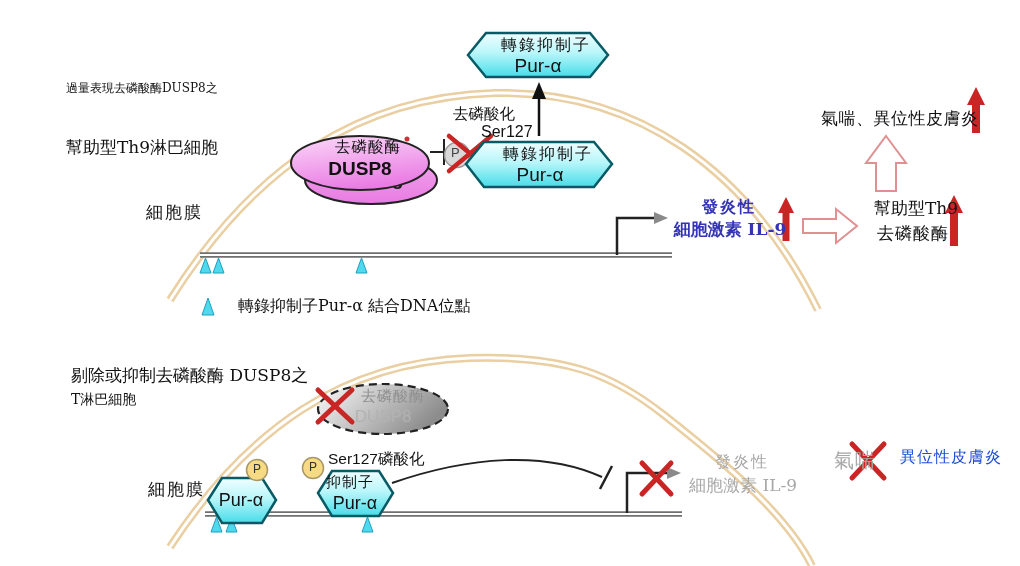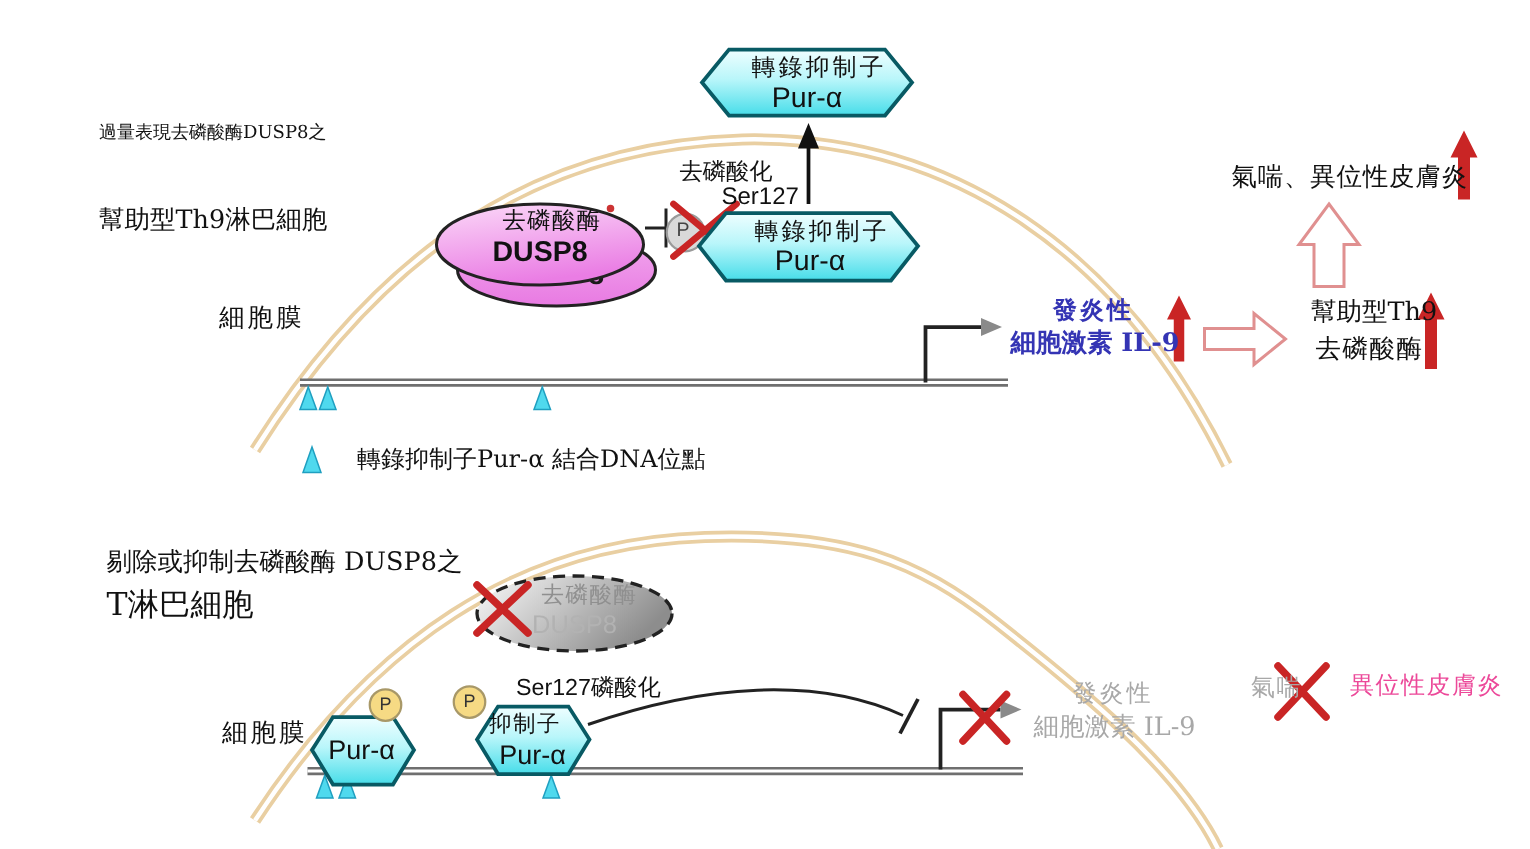--- a/index.html
+++ b/index.html
@@ -28,34 +28,34 @@
   .t-hex2-l2 { left:540px; top:164px; font-size:19px; }
   .t-cyt1 { left:721px; top:198px; font-size:16px; color:#3434b4; letter-spacing:2px; font-weight:bold; }
   .t-cyt2 { left:722px; top:220px; font-size:17px; color:#3434b4; font-weight:bold; }
   .t-th9-1 { left:858px; top:199px; font-size:17px; }
   .t-th9-2 { left:861px; top:224px; font-size:17px; letter-spacing:1px; }
   .t-disease { left:805px; top:109px; font-size:17px; letter-spacing:0.5px; }
   .t-legend { left:222px; top:297px; font-size:16px; }
 
   
   .b-title1 { left:55px; top:366px; font-size:17px; }
-  .b-title2 { left:55px; top:391px; font-size:21px; }
+  .b-title2 { left:55px; top:391px; font-size:14px; }
   .b-membrane { left:132px; top:480px; font-size:17px; letter-spacing:2px; }
   .b-phos-name { left:385px; top:388px; font-size:15px; color:#8f8f8f; letter-spacing:1px; }
   .b-phos-gene { left:383px; top:407px; font-size:17px; color:#b2b2b2; }
-  .b-ser127 { left:344px; top:450px; font-size:15.5px; }
+  .b-ser127 { left:328px; top:450px; font-size:15.5px; }
   .b-pur-left { left:241px; top:490px; font-size:18px; }
   .b-hex-l1 { left:342px; top:474px; font-size:15px; letter-spacing:1px; }
   .b-hex-l2 { left:355px; top:493px; font-size:18px; }
   .b-pbadge1 { left:257px; top:463px; font-size:12px; color:#333; }
   .b-pbadge2 { left:313px; top:461px; font-size:12px; color:#333; }
   .b-cyt1 { left:734px; top:453px; font-size:16px; color:#a8a8a8; letter-spacing:2px; }
   .b-cyt2 { left:735px; top:476px; font-size:17px; color:#a8a8a8; }
-  .b-dis-left  { left:818px; top:449px; font-size:16px; color:#a8a8a8; letter-spacing:1px; }
-  .b-dis-right { left:884px; top:448px; font-size:16px; color:#ec4899; letter-spacing:1px; }
+  .b-dis-left  { left:818px; top:449px; font-size:20px; color:#a8a8a8; letter-spacing:1px; }
+  .b-dis-right { left:884px; top:448px; font-size:16px; color:#1d4ed8; letter-spacing:1px; }
 </style>
 </head>
 <body>
 
 <div id="stage">
 
 <svg id="diagram-svg" width="1020" height="566" viewBox="0 0 1020 566">
   <defs>
     <linearGradient id="hexGrad" x1="0" y1="0" x2="0" y2="1">
       <stop offset="0" stop-color="#effeff"></stop>

